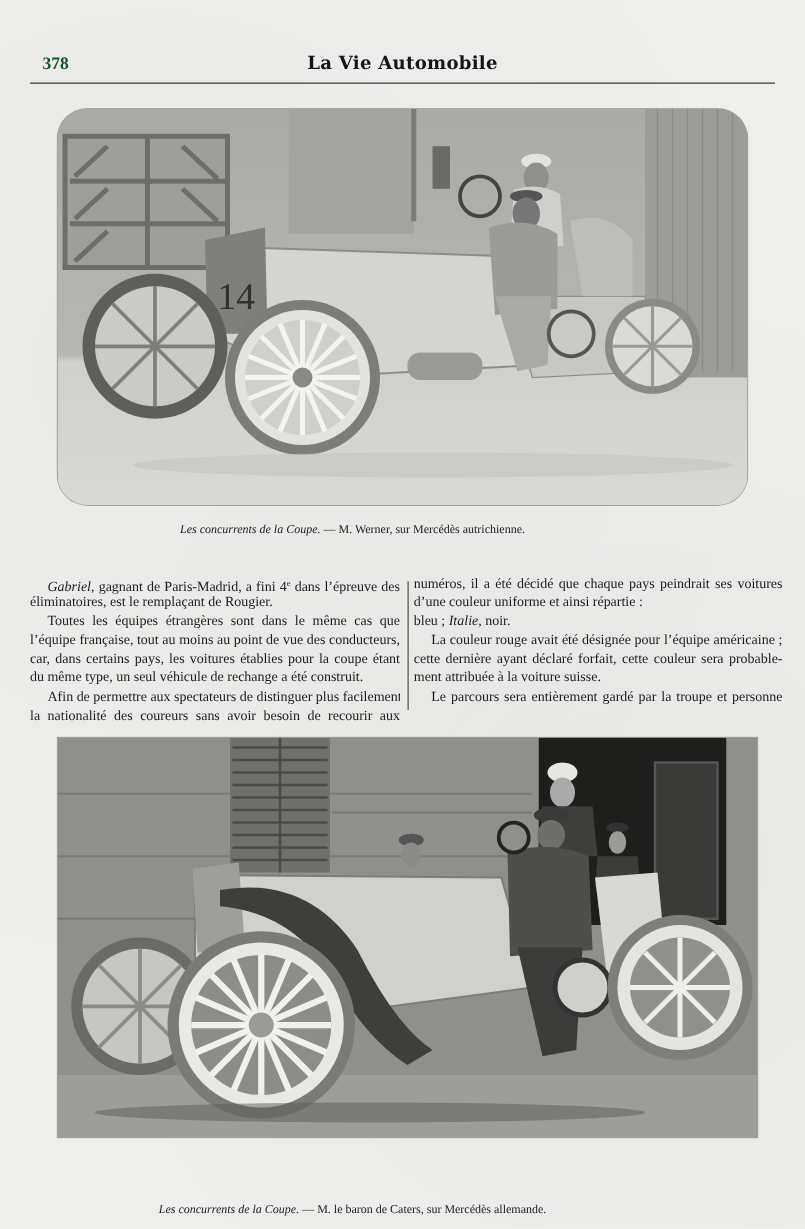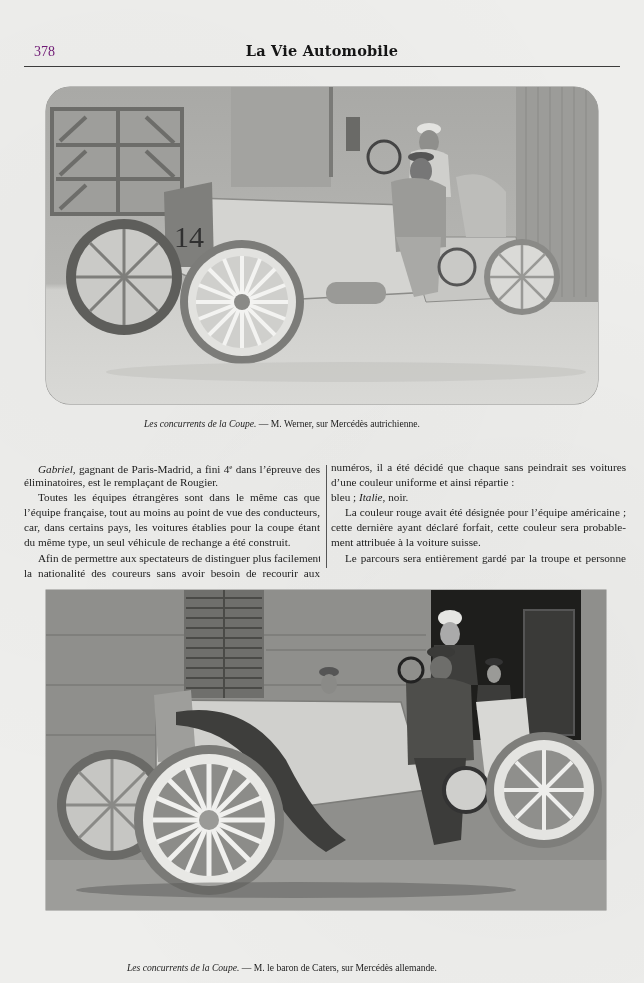--- a/index.html
+++ b/index.html
@@ -12,21 +12,21 @@
   .page-noise {
     position: absolute; inset: 0;
     background:
       radial-gradient(circle at 20% 30%, rgba(0,0,0,0.025), transparent 60%),
       radial-gradient(circle at 80% 70%, rgba(0,0,0,0.03), transparent 55%);
     pointer-events: none;
   }
   .header { position: absolute; top: 42px; left: 0; width: 644px; height: 20px; }
   .page-number {
     position: absolute; left: 34px; top: 2px;
-    font-family: "Liberation Serif", serif; font-size: 14px; color: #701a75;
+    font-family: "Liberation Serif", serif; font-size: 14px; color: #14532d; font-weight: bold;
   }
   .running-title {
     position: absolute; left: 0; right: 0; top: 0; text-align: center;
     font-family: "DejaVu Serif", serif; font-weight: bold; font-size: 14.5px;
     letter-spacing: 0.2px; color: #151515;
   }
   .header-rule {
     position: absolute; top: 66px; left: 24px; width: 596px; height: 0;
     border-top: 1.4px solid #3c3c3c;
   }
@@ -184,21 +184,21 @@
     <div class="line last"><span>éliminatoires, est le remplaçant de Rougier.</span></div>
     <div class="line indent"><span>Toutes les équipes étrangères sont dans le même cas que</span></div>
     <div class="line"><span>l’équipe française, tout au moins au point de vue des conducteurs,</span></div>
     <div class="line"><span>car, dans certains pays, les voitures établies pour la coupe étant</span></div>
     <div class="line last"><span>du même type, un seul véhicule de rechange a été construit.</span></div>
     <div class="line indent"><span>Afin de permettre aux spectateurs de distinguer plus facilement</span></div>
     <div class="line"><span>la nationalité des coureurs sans avoir besoin de recourir aux</span></div>
   </div>
 <div class="col-divider"></div>
 <div class="col" id="col-right">
-    <div class="line"><span>numéros, il a été décidé que chaque sans peindrait ses voitures</span></div>
+    <div class="line"><span>numéros, il a été décidé que chaque pays peindrait ses voitures</span></div>
     <div class="line last"><span>d’une couleur uniforme et ainsi répartie :</span></div>
     <div class="line last"><span>bleu ; </span><span class="it">Italie</span><span>, noir.</span></div>
     <div class="line indent"><span>La couleur rouge avait été désignée pour l’équipe américaine ;</span></div>
     <div class="line"><span>cette dernière ayant déclaré forfait, cette couleur sera probable-</span></div>
     <div class="line last"><span>ment attribuée à la voiture suisse.</span></div>
     <div class="line indent"><span>Le parcours sera entièrement gardé par la troupe et personne</span></div>
   </div>
 
 <div class="photo" id="photo-2">
   <svg viewBox="0 0 560 320" preserveAspectRatio="none">

